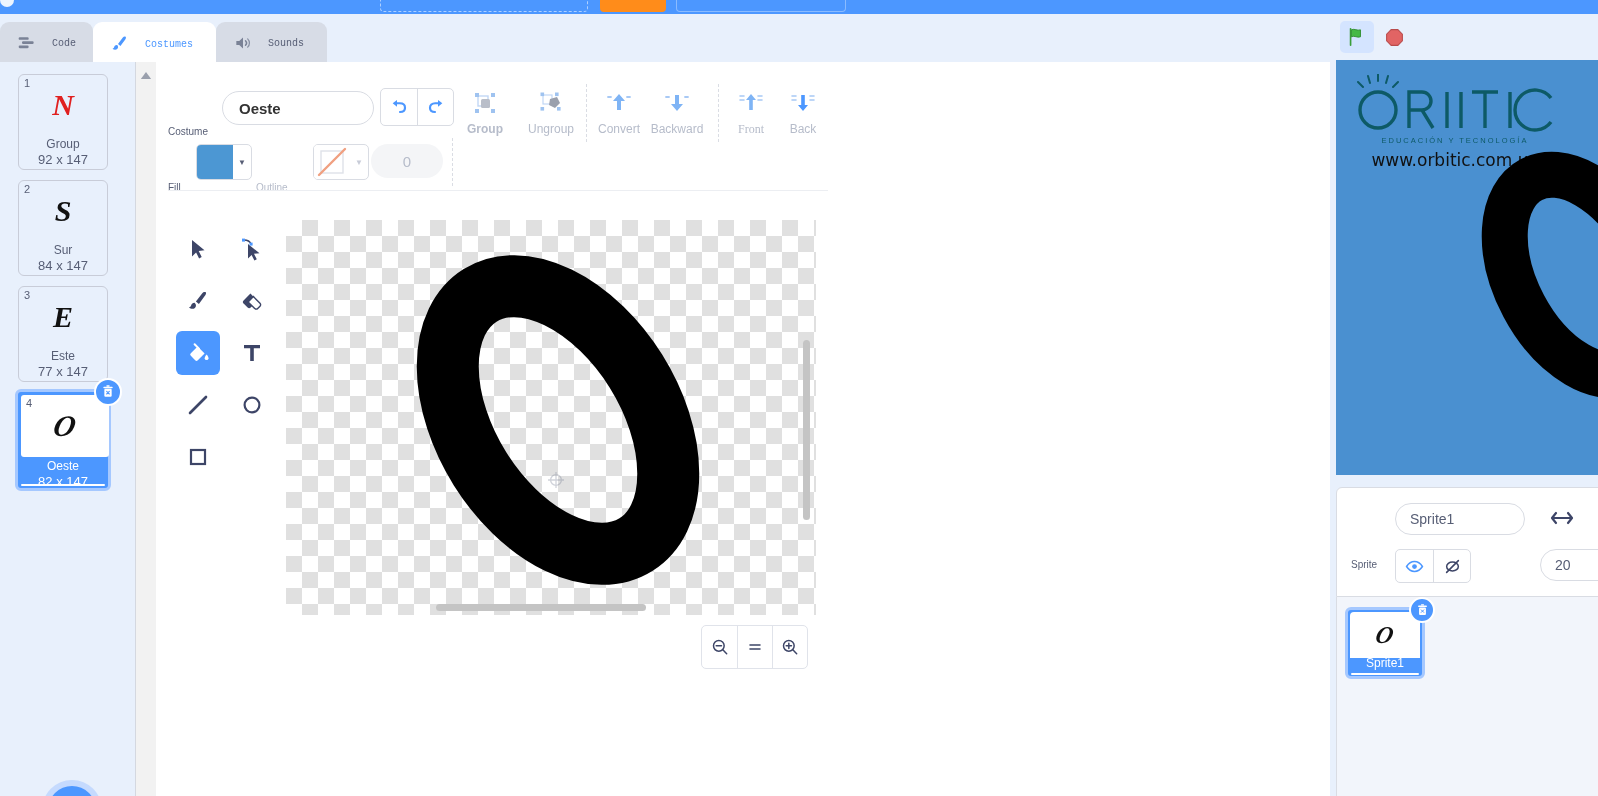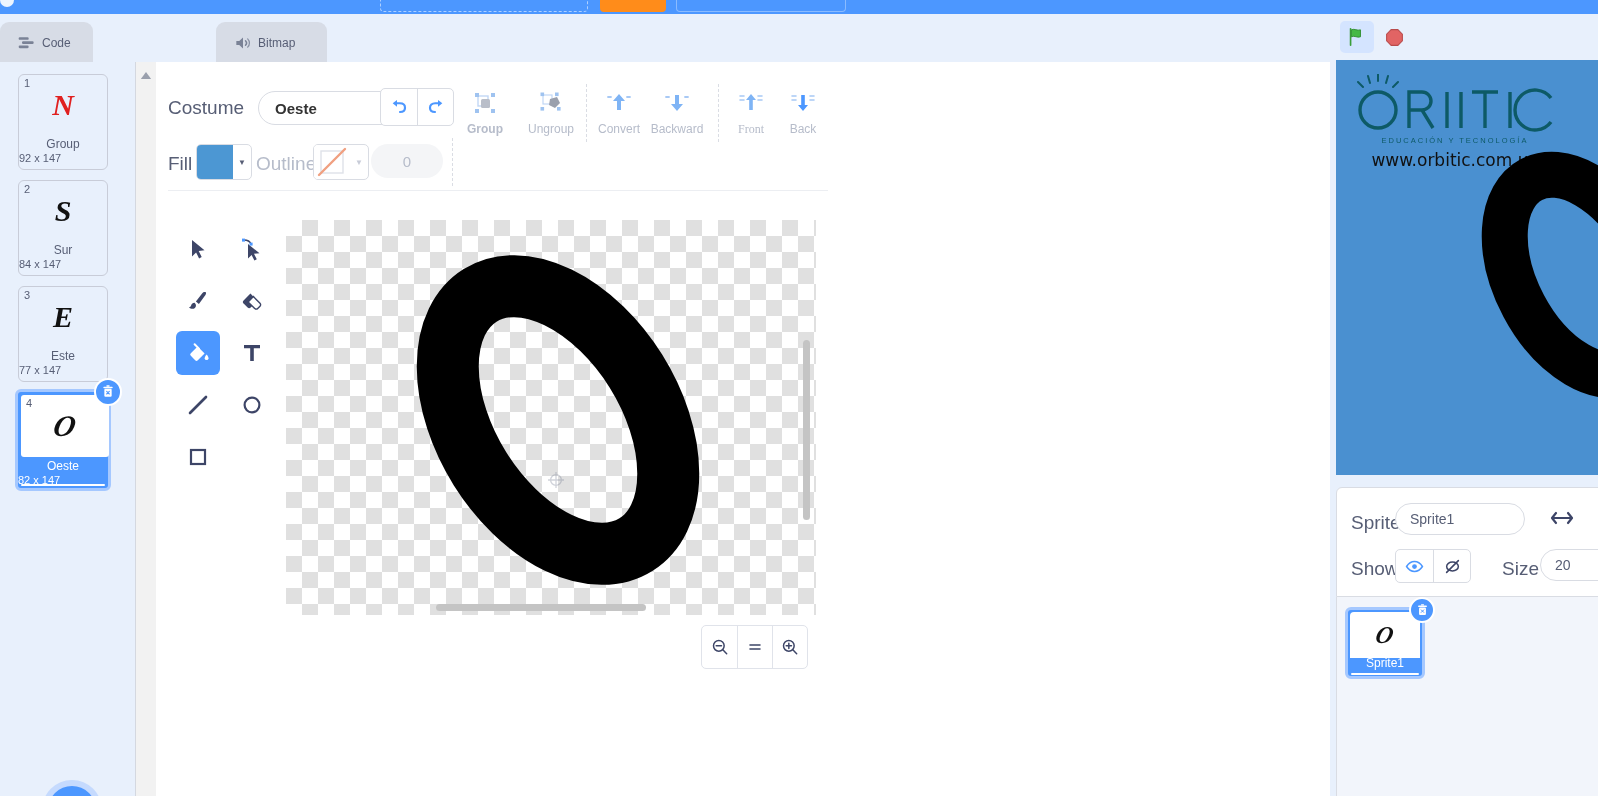--- a/index.html
+++ b/index.html
@@ -25,26 +25,27 @@
   .menu-pill.outline2 { border: 1px solid rgba(255,255,255,.35); background: #4c97ff; }
   .menu-pill.dot { background: #ffffff; opacity:.9; border:none; border-radius: 50%; }
 
   
   .tabrow {
     position: absolute; left: 0; top: 14px; width: 1330px; height: 48px;
     background: #e8f0fc;
   }
   .tab {
     position: absolute; top: 8px; height: 42px;
-    display: flex; align-items: center; gap: 4px;
+    display: flex; align-items: center; gap: 14px;
     padding: 0 20px 0 16px;
     border-radius: 9px 9px 0 0;
     background: #d7dce6;
-    color: #575e75; font-size: 12px;
+    color: #575e75; font-size: 10px;
     cursor: pointer;
+    font-family: Liberation Mono, monospace;
   }
   .tab.active { background: #ffffff; color: #4c97ff; height: 44px; top: 8px; }
   .tab-icon { width: 22px; height: 20px; display:block; }
 
   .tab-underline {
     position:absolute; left:0; top:58px; width:1330px; height:4px; background:#ffffff;
   }
 
   
   .costume-panel {
@@ -81,21 +82,21 @@
     font-family: "Liberation Serif", serif;
     font-style: italic; font-weight: bold;
     font-size: 30px; line-height: 1;
   }
   .costume-name {
     position: absolute; left: 0; right: 0; top: 62px;
     text-align: center; font-size: 12px; color: #575e75;
   }
   .costume-size {
     position: absolute; left: 0; right: 0; top: 77px;
-    text-align: left; font-size: 11px; color: #575e75;
+    text-align: center; font-size: 13px; color: #575e75;
   }
   .costume-item.selected .costume-name,
   .costume-item.selected .costume-size { color: #ffffff; }
   .costume-item.selected .costume-name { top: 67px; }
   .costume-item.selected .costume-size { top: 82px; }
   .costume-item.selected::after {
     content:""; position:absolute; left:3px; right:3px; bottom:2px;
     height:2px; background:#ffffff; border-radius:1px;
   }
   .del-badge {
@@ -122,21 +123,21 @@
     cursor: pointer;
   }
 
   
   .paint-area {
     position: absolute; left: 156px; top: 62px; width: 1174px; height: 734px;
     background: #ffffff;
   }
 
   .mode-row { position:absolute; left: 12px; top: 26px; height: 40px; display:flex; align-items:center; }
-  .lbl { font-size: 19px; color: #575e75; }
+  .lbl { font-size: 10px; color: #575e75; margin-top: 47px; }
   .lbl.dim { color: #b6bcca; }
   .text-input {
     height: 34px; border: 1px solid #d9dce3; border-radius: 17px;
     background: #ffffff; padding: 0 16px; font-size: 15px;
     color: #333; font-weight: bold; outline: none;
   }
 
   .btn-pair {
     position:absolute; display:flex;
     border:1px solid #d9dce3; border-radius: 5px; overflow:hidden; background:#fff;
@@ -322,30 +323,39 @@
       <span class="tab-icon">
         <svg viewBox="0 0 24 24" width="22" height="20">
           <rect x="2" y="5" width="12" height="3.2" rx="1.4" fill="#7a8296"></rect>
           <rect x="6" y="10" width="14" height="3.2" rx="1.4" fill="#7a8296"></rect>
           <rect x="2" y="15" width="12" height="3.2" rx="1.4" fill="#7a8296"></rect>
         </svg>
       </span>
       <span>Code</span>
     </div>
 
+    <div class="tab active" style="left:93px; width:123px;">
+      <span class="tab-icon">
+        <svg viewBox="0 0 24 24" width="22" height="20">
+          <path d="M19 3.5c-1.3-1-2.6-.4-3.6.8L9.6 12l2.9 2.4 5.6-7.5c.9-1.2 1.2-2.5.9-3.4z" fill="#4c97ff"></path>
+          <path d="M8.6 13.3c-1.6-.3-3.2.7-3.6 2.3-.3 1.2-1 1.7-2 2 1.5 1.5 4 1.9 5.6.5 1.2-1 1.4-2.7.6-3.9a2.8 2.8 0 0 0-.6-.9z" fill="#4c97ff"></path>
+        </svg>
+      </span>
+      <span>Costumes</span>
+    </div>
 
     <div class="tab" style="left:216px; width:111px;">
       <span class="tab-icon">
         <svg viewBox="0 0 24 24" width="22" height="20">
           <path d="M4 9.5h3.5L12 5.5v13L7.5 14.5H4z" fill="#7a8296"></path>
           <path d="M15 9.2a4 4 0 0 1 0 5.6" stroke="#7a8296" stroke-width="1.7" fill="none" stroke-linecap="round"></path>
           <path d="M17.6 7a7 7 0 0 1 0 10" stroke="#7a8296" stroke-width="1.5" fill="none" stroke-linecap="round" opacity=".85"></path>
         </svg>
       </span>
-      <span>Bitmap</span>
+      <span>Sounds</span>
     </div>
     <div class="tab-underline"></div>
   </div>
 
   <div class="costume-panel">
 
     <div class="costume-item" style="top:12px;">
       <div class="costume-thumb-box">
         <span class="glyph" style="color:#e02020;">N</span>
       </div>

